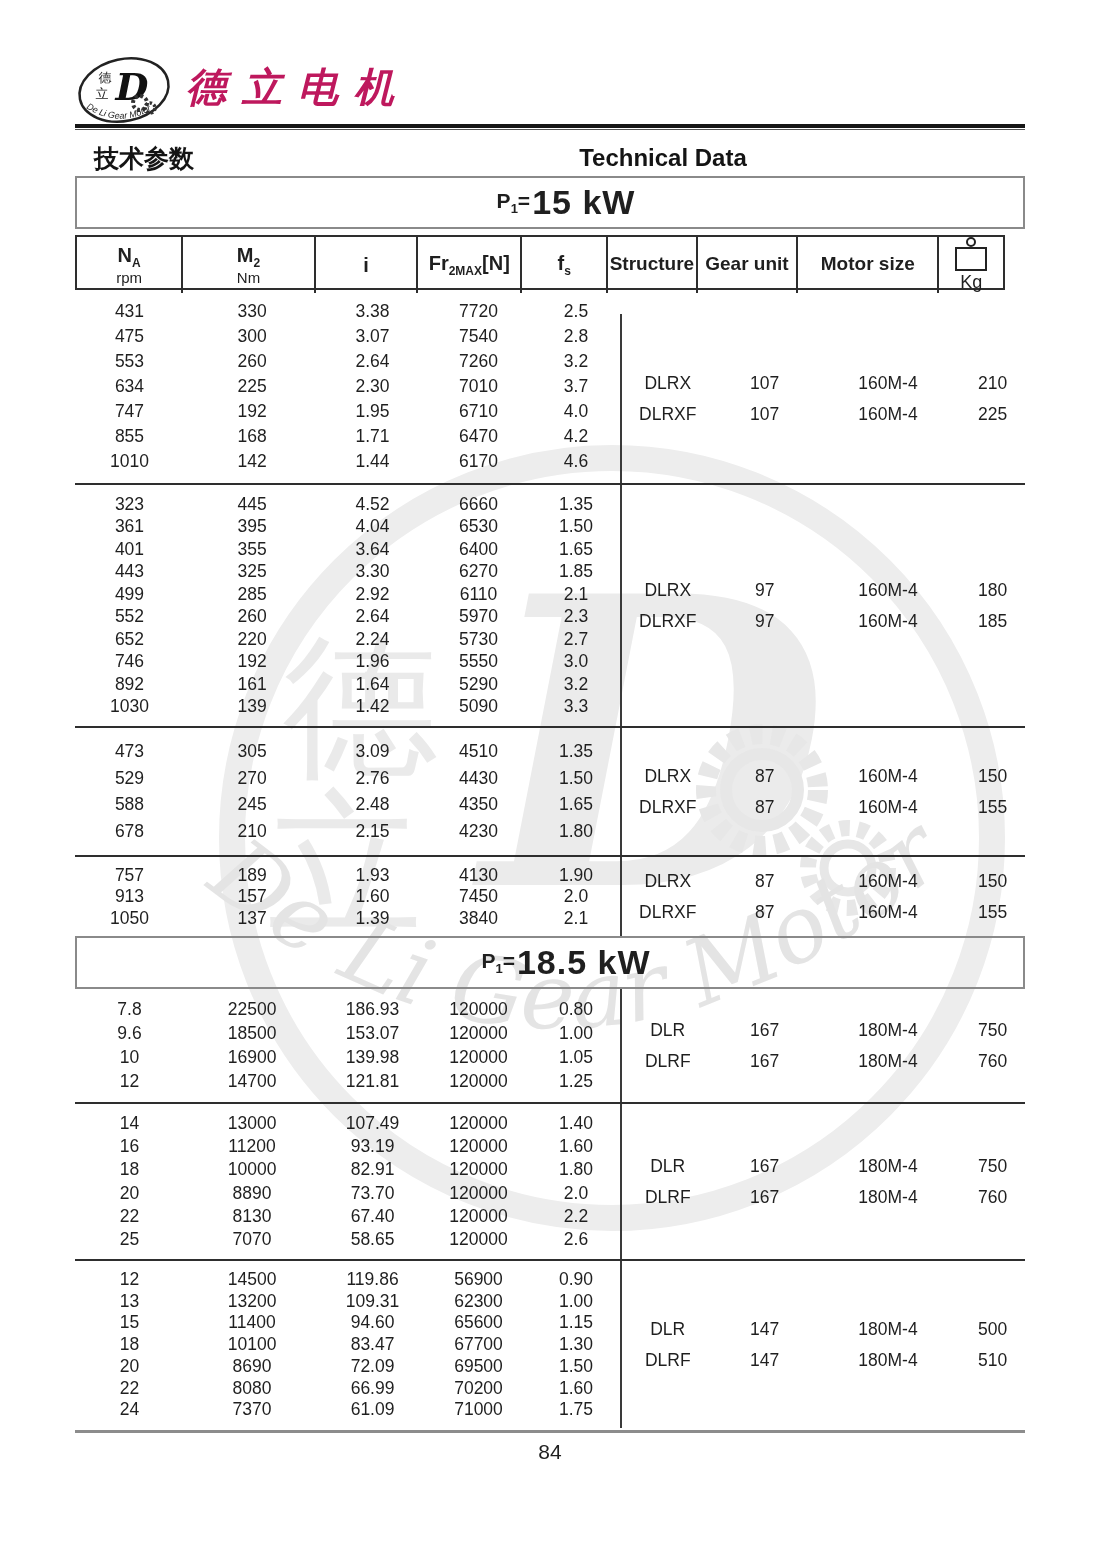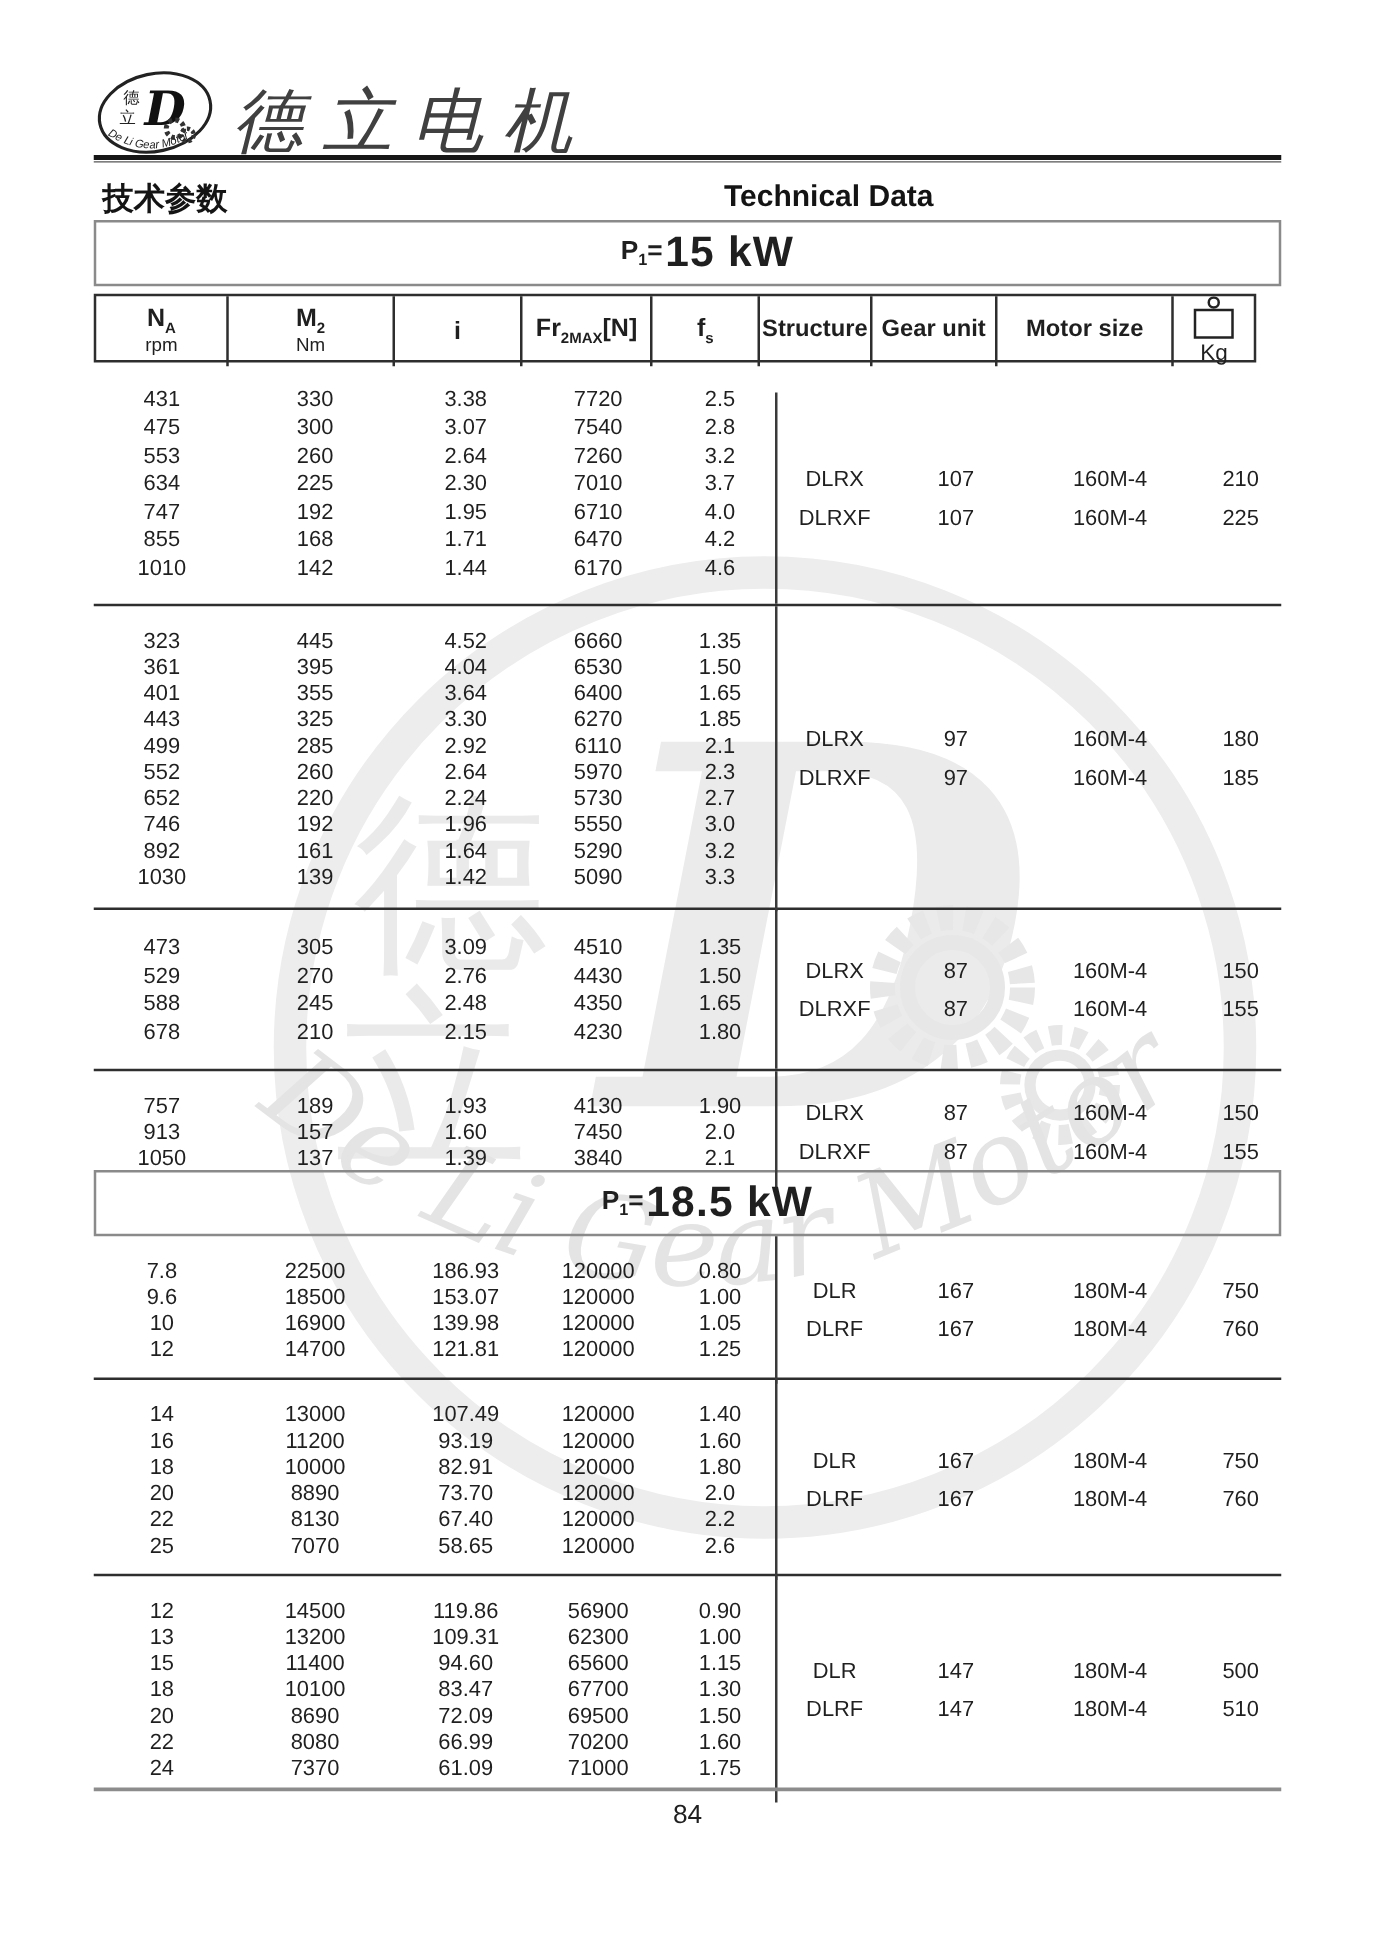--- a/index.html
+++ b/index.html
@@ -5,25 +5,25 @@
   html,body{margin:0;padding:0;background:#ffffff;}
   body{
     width:1100px;height:1555px;position:relative;overflow:hidden;
     font-family:"Liberation Sans",sans-serif;color:#1f1f1f;
   }
   .wm{position:absolute;left:0;top:0;z-index:0;pointer-events:none;}
   .content{position:absolute;left:0;top:0;width:1100px;height:1555px;z-index:1;}
 
   
   .logo{position:absolute;left:74px;top:48px;}
-  .brand{position:absolute;left:186px;top:60px;font-size:56px;font-weight:normal;
-         letter-spacing:16px;color:#404040;font-style:italic;}
+  .brand{position:absolute;left:186px;top:60px;font-size:40px;font-weight:bold;
+         letter-spacing:16px;color:#be185d;font-style:italic;}
   .toprule{position:absolute;left:75px;width:950px;top:124px;height:0;
            border-top:4px solid #161616;border-bottom:1px solid #555;padding-top:1px;}
-  .title-cn{position:absolute;left:82px;top:142px;font-size:25px;font-weight:bold;color:#141414;}
+  .title-cn{position:absolute;left:94px;top:142px;font-size:25px;font-weight:bold;color:#141414;}
   .title-en{position:absolute;left:553px;top:144px;width:220px;text-align:center;
             font-size:24px;font-weight:bold;color:#141414;}
 
   
   .power-box{border:2px solid #8a8a8a;box-sizing:border-box;background:#fff0;
              display:flex;align-items:center;justify-content:center;padding-left:32px;}
   .power-box-abs{position:absolute;left:75px;top:176px;width:950px;height:53px;}
   .power-box-flow{width:100%;height:53px;}
   .power-prefix{font-weight:bold;font-size:21px;letter-spacing:0;}
   .power-prefix sub{font-size:13px;font-weight:bold;}
@@ -40,21 +40,21 @@
   .th .main sub{font-size:12px;}
   .th .unit{font-size:15px;font-weight:normal;}
   .th .word{font-size:19px;font-weight:bold;}
   .kgcell svg{display:block;margin:0 auto;}
   .kgcell .unit{font-size:18px;}
 
   
   .tbody{position:absolute;left:75px;top:290px;width:950px;}
   .block{display:grid;grid-template-columns:57.37% auto;box-sizing:border-box;}
   .block.sep{border-bottom:2px solid #2e2e2e;}
-  .rows{display:flex;flex-direction:column;justify-content:space-evenly;padding:17px 0;}
+  .rows{display:flex;flex-direction:column;justify-content:space-evenly;padding:7px 0;}
   .drow{display:grid;grid-template-columns:20% 24.97% 19.26% 19.63% auto;font-size:17.5px;}
   .drow span{text-align:center;}
   .struct{border-left:2px solid #3a3a3a;display:flex;flex-direction:column;
           justify-content:center;gap:10px;}
   .srow{display:grid;grid-template-columns:22.70% 25.42% 35.79% auto;font-size:17.5px;}
   .srow span{text-align:center;}
 
   
   .footrule{position:absolute;left:75px;width:950px;top:1430px;height:3px;background:#8c8c8c;}
   .pageno{position:absolute;left:0;top:1440px;width:1100px;text-align:center;font-size:21px;}

